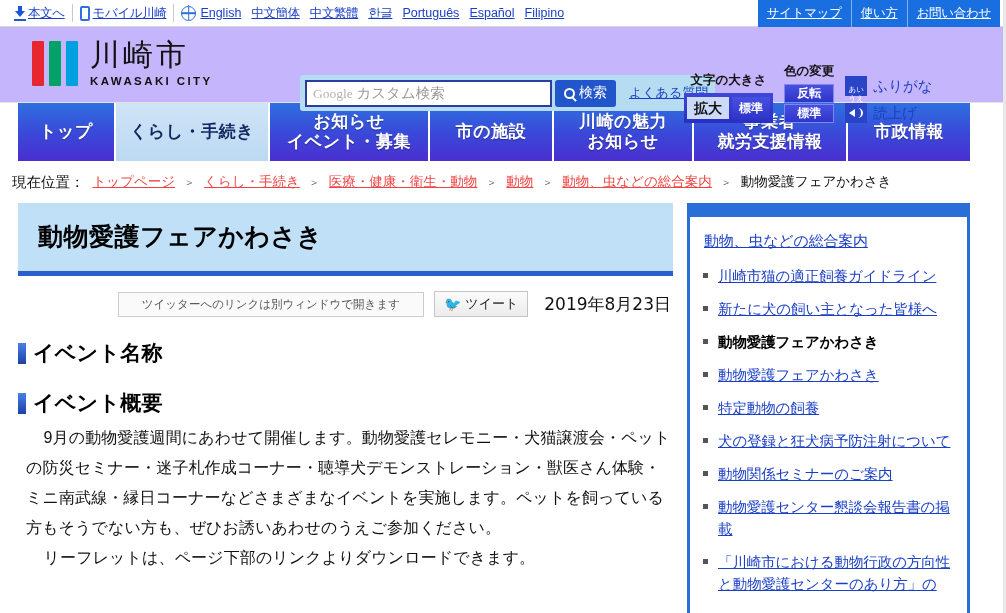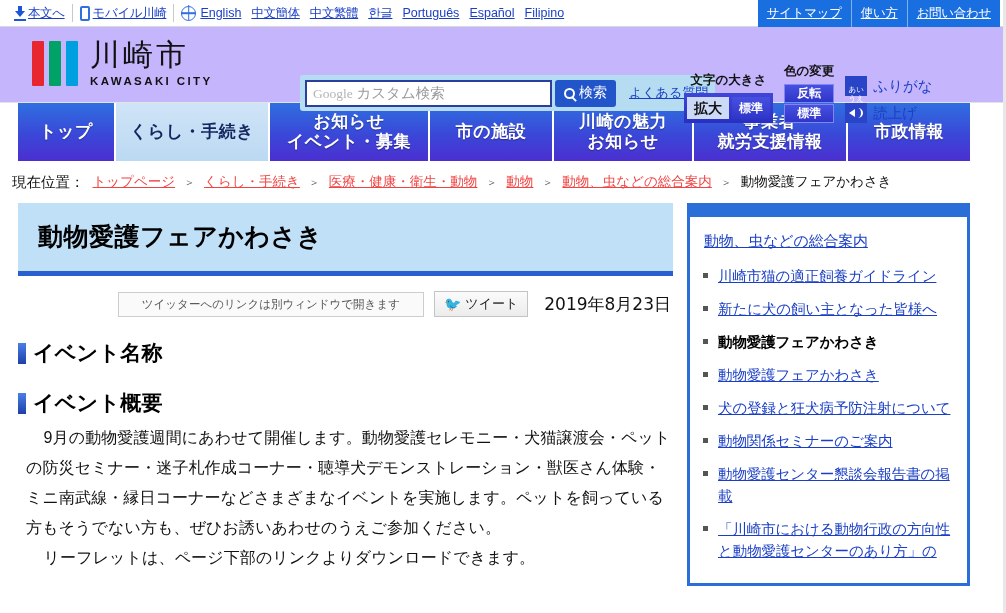--- a/index.html
+++ b/index.html
@@ -632,20 +632,21 @@
     </div>
 
     <div class="side">
       <div class="side-box">
         <a class="side-title">動物、虫などの総合案内</a>
         <ul class="side-list">
           <li><a>川崎市猫の適正飼養ガイドライン</a></li>
           <li><a>新たに犬の飼い主となった皆様へ</a></li>
           <li><span class="cur">動物愛護フェアかわさき</span></li>
           <li><a>動物愛護フェアかわさき</a></li>
+          <li><a>特定動物の飼養</a></li>
           <li><a>犬の登録と狂犬病予防注射について</a></li>
           <li><a>動物関係セミナーのご案内</a></li>
           <li><a>動物愛護センター懇談会報告書の掲載</a></li>
           <li><a>「川崎市における動物行政の方向性と動物愛護センターのあり方」の</a></li>
         </ul>
       </div>
     </div>
 
   </div>
 </div>

